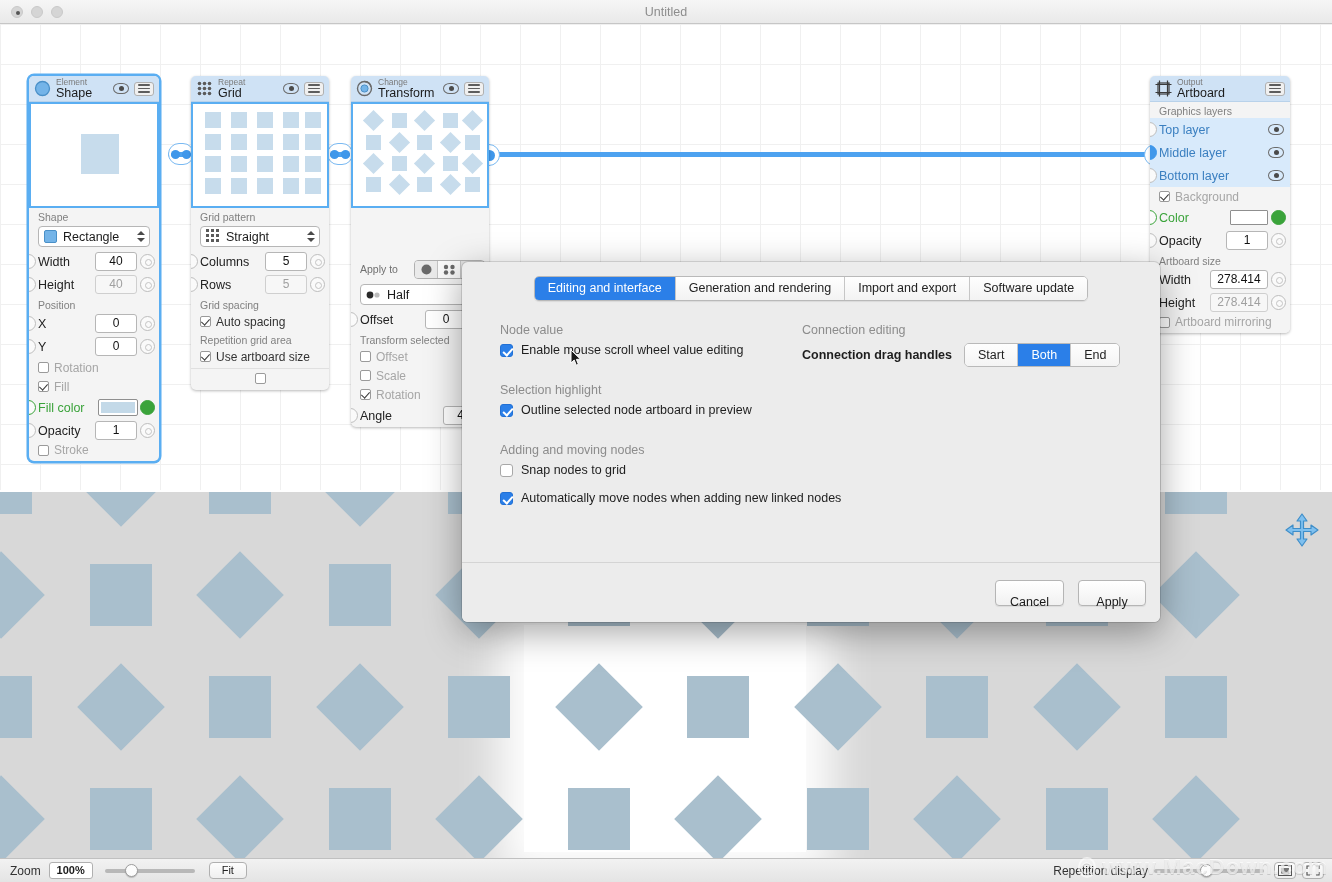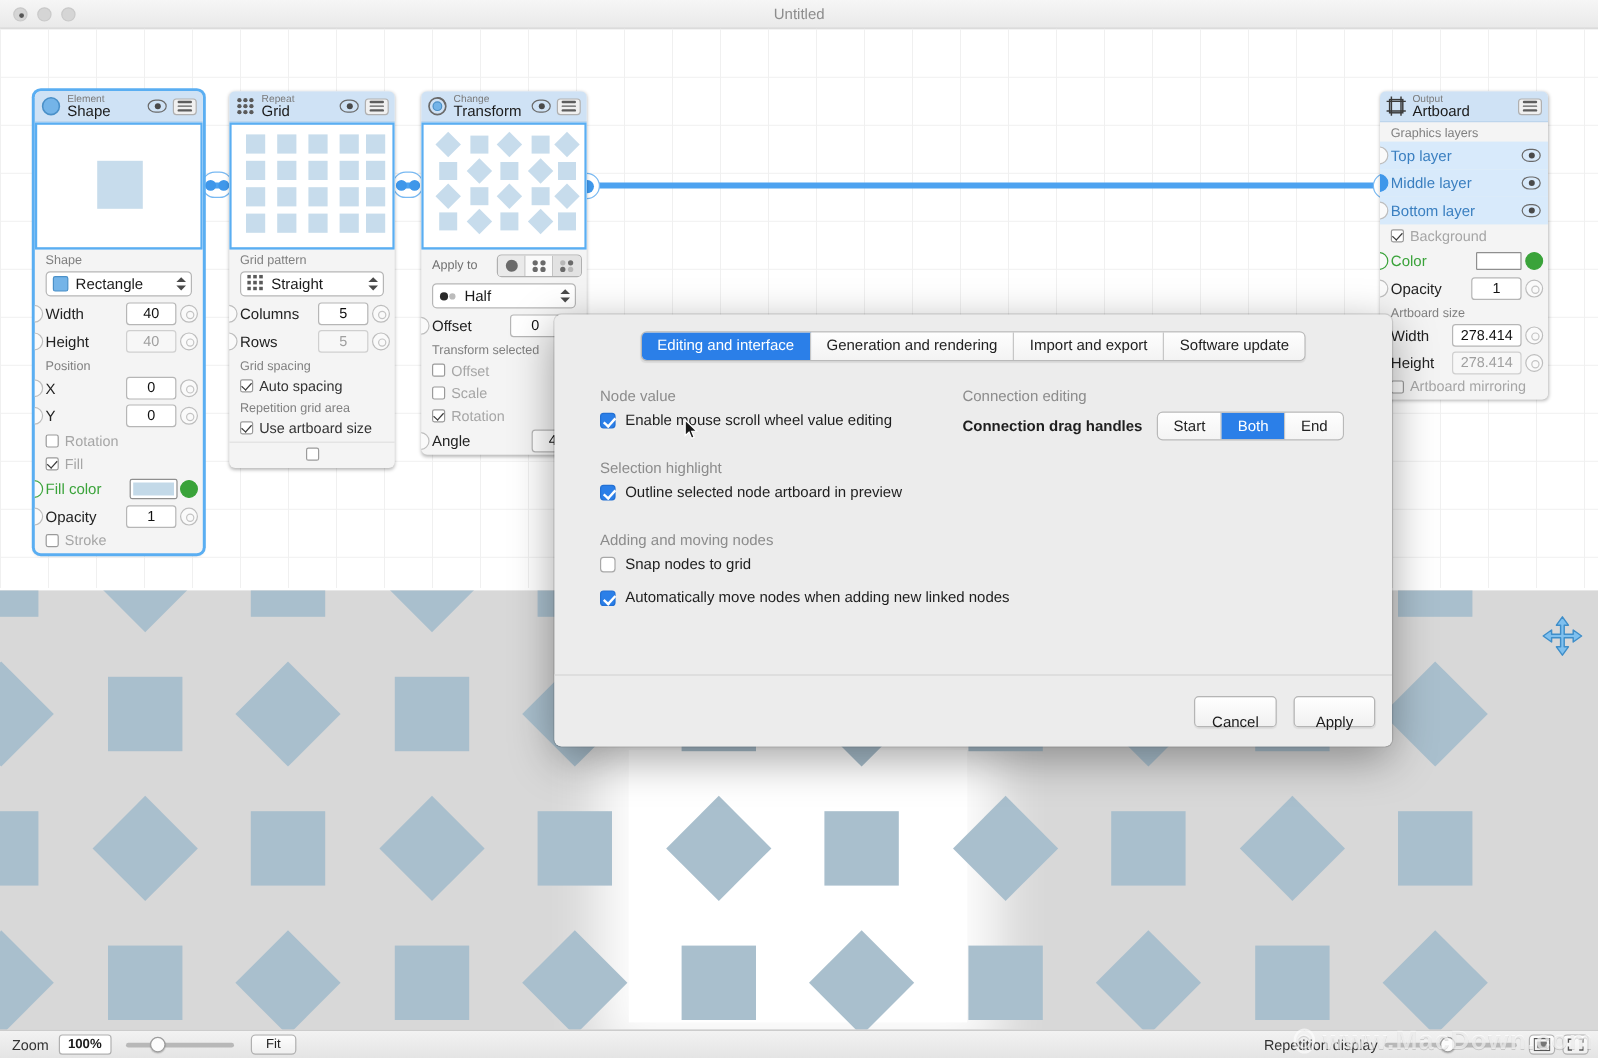--- a/index.html
+++ b/index.html
@@ -303,21 +303,21 @@
   <div class="conn" style="left:327px;top:128px;width:25px;"></div>
   <div class="conn-handle" style="left:327px;top:119px;">
     <span class="knob l"></span>
       <span class="knob r"></span>
   </div>
 
   <div class="conn" style="left:489px;top:128px;width:665px;"></div>
   <div class="conn-dot" style="left:478px;top:120px;"></div>
   <div class="conn-dot" style="left:1144px;top:120px;"></div>
 
-  <div class="node selected" style="left:29px;top:52px;width:140px;">
+  <div class="node selected" style="left:29px;top:52px;width:130px;">
     <div class="node-header">
       <span class="nh-icon">
         <svg width="17" height="17" viewBox="0 0 17 17">
             <circle cx="8.5" cy="8.5" r="7" fill="#74b4e8" stroke="#4a90c8" stroke-width="1.3"></circle>
           </svg>
       </span>
       <span class="nh-text">
         <span class="nh-kicker">Element</span>
         <span class="nh-name">Shape</span>
       </span>
@@ -534,21 +534,21 @@
         <div class="dm" style="left:114px;top:54px;width:15px;height:15px;"></div>
 
         <div class="sq" style="left:15px;top:75px;width:15px;height:15px;"></div>
         <div class="dm" style="left:41px;top:75px;width:15px;height:15px;"></div>
         <div class="sq" style="left:66px;top:75px;width:15px;height:15px;"></div>
         <div class="dm" style="left:92px;top:75px;width:15px;height:15px;"></div>
         <div class="sq" style="left:114px;top:75px;width:15px;height:15px;"></div>
       </div>
     </div>
     <div class="node-body">
-      <div class="row" style="height:26px;">
+      <div class="row" style="height:26px;margin-top:48px;">
         <span class="lbl" style="font-size:10.5px;color:#707070;flex:0 0 54px;">Apply to</span>
         <span style="display:flex;border:1px solid #b0b0b0;border-radius:4px;overflow:hidden;">
           <span style="width:26px;height:17px;background:#eaeaea;border-right:1px solid #c3c3c3;display:flex;align-items:center;justify-content:center;">
             <svg width="11" height="11" viewBox="0 0 11 11">
                 <circle cx="5.5" cy="5.5" r="5" fill="#6a6a6a"></circle>
               </svg>
           </span>
           <span style="width:26px;height:17px;background:#fafafa;border-right:1px solid #c3c3c3;display:flex;align-items:center;justify-content:center;">
             <svg width="13" height="11" viewBox="0 0 13 11">
                 <g fill="#6a6a6a">

